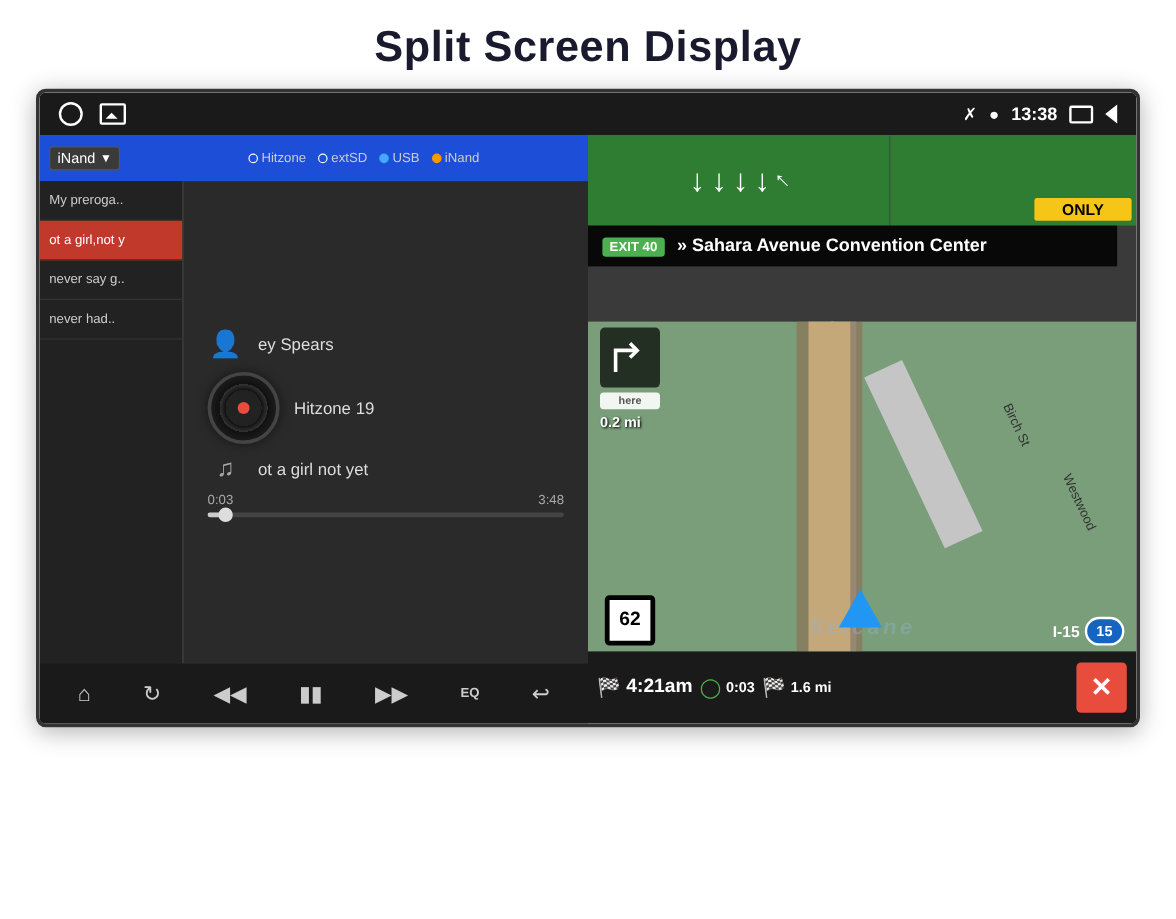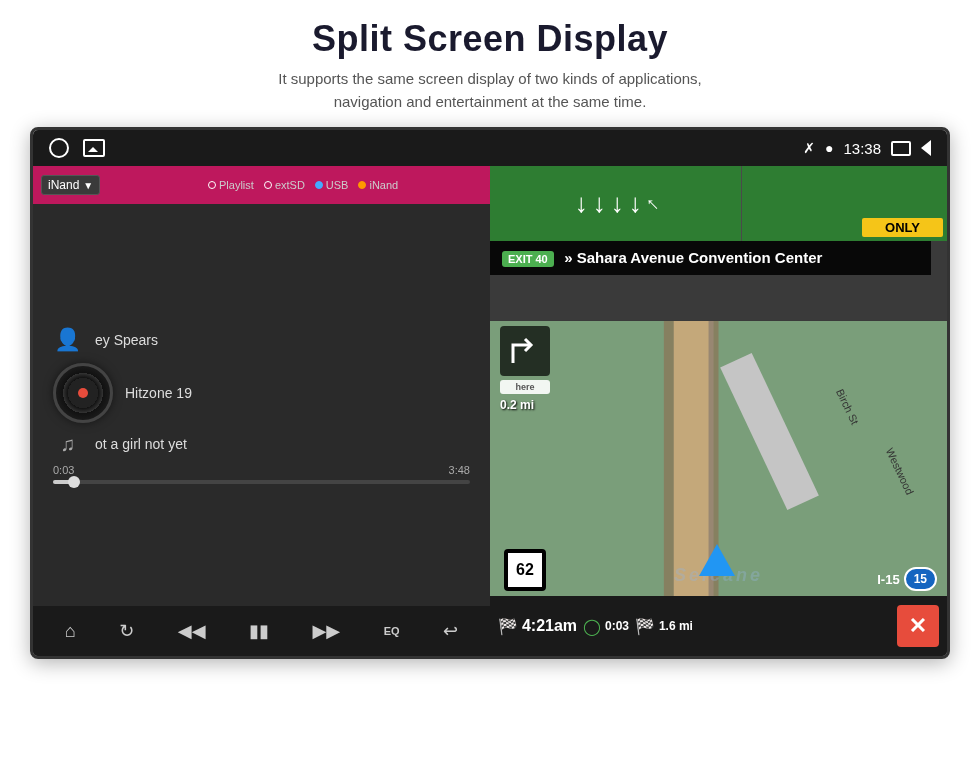--- a/index.html
+++ b/index.html
@@ -64,21 +64,21 @@
       position: relative;
     }
     .image-icon::after {
       content: '';
       position: absolute;
       bottom: 3px; left: 3px;
       border-left: 5px solid transparent;
       border-right: 5px solid transparent;
       border-bottom: 5px solid #fff;
     }
-    .time-display { font-size: 15px; font-weight: normal; color: #fff; }
+    .time-display { font-size: 15px; font-weight: bold; color: #fff; }
     .rect-icon {
       width: 20px; height: 15px;
       border: 2px solid #fff;
       border-radius: 2px;
       display: inline-block;
     }
     .back-icon {
       width: 0; height: 0;
       border-top: 8px solid transparent;
       border-bottom: 8px solid transparent;
@@ -97,21 +97,21 @@
       width: 50%;
       background: #2a2a2a;
       display: flex;
       flex-direction: column;
     }
 
     
     .source-row {
       display: flex;
       align-items: center;
-      background: #be185d;
+      background: #1d4ed8;
       padding: 4px 8px;
       height: 38px;
       gap: 24px;
     }
     .source-dropdown {
       background: #3a3a3a;
       color: #fff;
       border: 1px solid #555;
       padding: 2px 6px;
       font-size: 12px;
@@ -376,24 +376,20 @@
       position: absolute;
       top: 155px; left: 0; right: 0; bottom: 60px;
       width: 100%;
     }
   </style>
 </head>
 <body>
 
 <div class="header">
   <h1>Split Screen Display</h1>
-  <p>
-    <span>It supports the same screen display of two kinds of applications,</span><br>
-    <span>navigation and entertainment at the same time.</span>
-  </p>
 </div>
 
 <div class="device-frame">
 
   <div class="status-bar">
     <div class="status-left">
       <span class="circle-icon"></span>
       <span class="image-icon"></span>
     </div>
     <div class="status-right">
@@ -410,39 +406,53 @@
     <div class="left-panel">
 
       <div class="source-row">
         <div class="source-dropdown">
           <span>iNand</span>
           <span style="font-size:10px;">▼</span>
         </div>
         <div class="source-options">
           <div class="source-option">
             <span class="radio-dot white"></span>
-            <span>Playlist</span>
+            <span>Hitzone</span>
           </div>
           <div class="source-option">
             <span class="radio-dot white"></span>
             <span>extSD</span>
           </div>
           <div class="source-option">
             <span class="radio-dot blue"></span>
             <span>USB</span>
           </div>
           <div class="source-option">
             <span class="radio-dot active"></span>
             <span>iNand</span>
           </div>
         </div>
       </div>
 
       <div class="playlist-area">
 
+        <div class="song-list">
+          <div class="song-item">
+            <span>My preroga..</span>
+          </div>
+          <div class="song-item active">
+            <span>ot a girl,not y</span>
+          </div>
+          <div class="song-item">
+            <span>never say g..</span>
+          </div>
+          <div class="song-item">
+            <span>never had..</span>
+          </div>
+        </div>
 
         <div class="player-center">
           <div class="track-info">
 
             <div class="track-row">
               <span class="icon-artist">👤</span>
               <span>ey Spears</span>
             </div>
 
             <div class="track-row">

